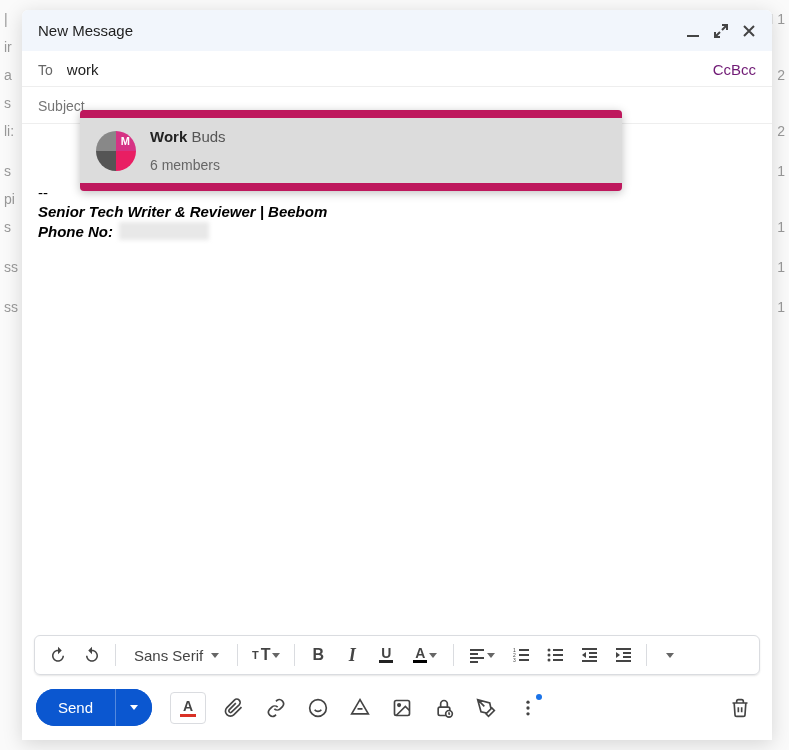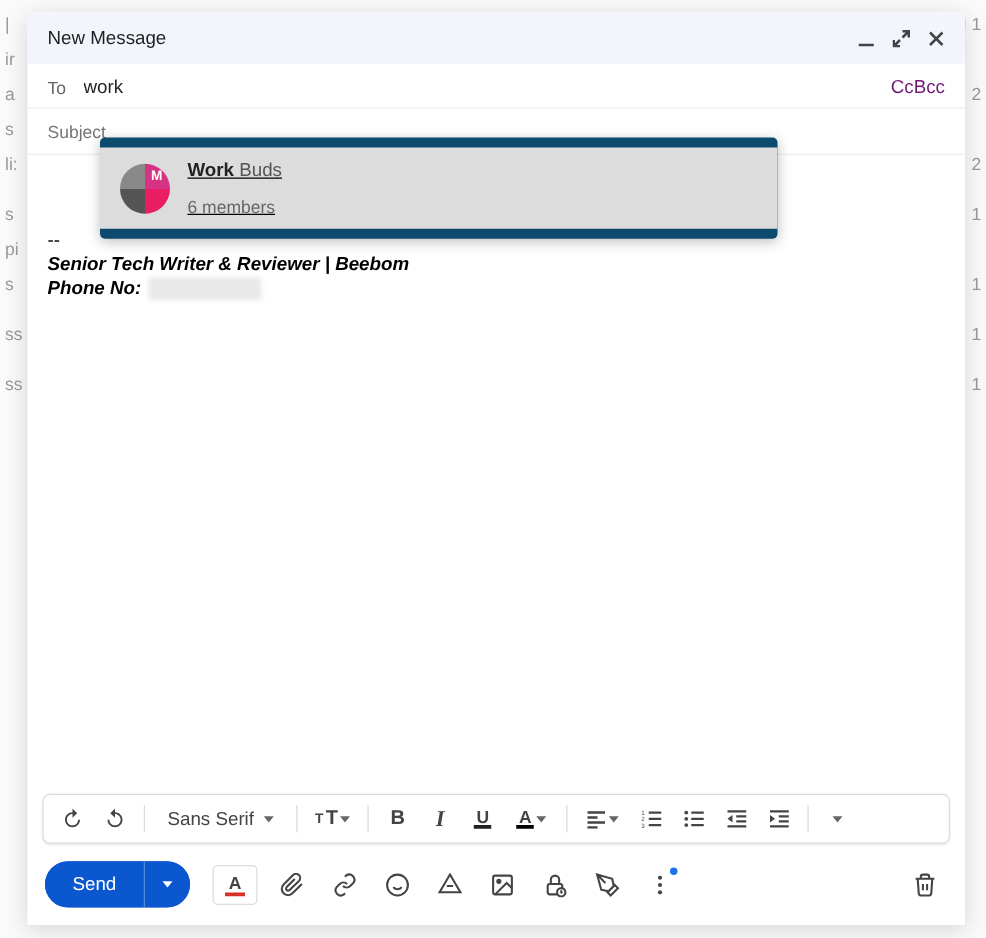--- a/index.html
+++ b/index.html
@@ -57,26 +57,25 @@
       position: relative;
     }
     .subject-input {
       border: none; outline: none; width: 100%;
       font-size: 14px; color: #0f766e;
     }
     .suggestion-dropdown {
       position: absolute;
       left: 58px; top: 100px;
       width: 542px;
-      background: #0c4a6e;
+      background: #be185d;
       box-shadow: 0 2px 10px rgba(0,0,0,0.25);
       border-radius: 4px;
       z-index: 10;
       padding: 8px 0;
-      text-decoration: underline;
     }
     .suggestion-item {
       display: flex; align-items: center;
       padding: 10px 16px;
       background: #dcdcdc;
       cursor: pointer;
     }
     .suggestion-avatar {
       width: 40px; height: 40px; border-radius: 50%;
       background: conic-gradient(#d63384 0 90deg, #e91e63 90deg 180deg, #555 180deg 270deg, #888 270deg 360deg);
@@ -93,21 +92,21 @@
     .suggestion-name .bold { font-weight: 700; }
     .suggestion-name .rest { font-weight: 400; color: #555; }
     .suggestion-sub { font-size: 14px; color: #666; margin-top: 12px; }
     .body-area {
       flex: 1; padding: 60px 16px 10px; overflow-y: auto;
       font-size: 15px;
     }
     .signature-dashes { margin-bottom: 2px; }
     .sig-name { font-weight: 700; font-size: 15px; }
     .sig-title { font-style: italic; font-weight: 700; font-size: 15px; margin-top: 2px; }
-    .sig-phone { font-style: italic; font-weight: 700; font-size: 15px; margin-top: 2px; display: flex; align-items: flex-start; }
+    .sig-phone { font-style: italic; font-weight: 700; font-size: 15px; margin-top: 2px; display: flex; align-items: center; }
     .sig-phone-label { margin-right: 6px; }
     .sig-phone-blur {
       width: 90px; height: 18px;
       background: #e8e8e8;
       filter: blur(2px);
     }
     .format-toolbar {
       margin: 0 12px;
       border: 1px solid #dadce0;
       border-radius: 6px;

